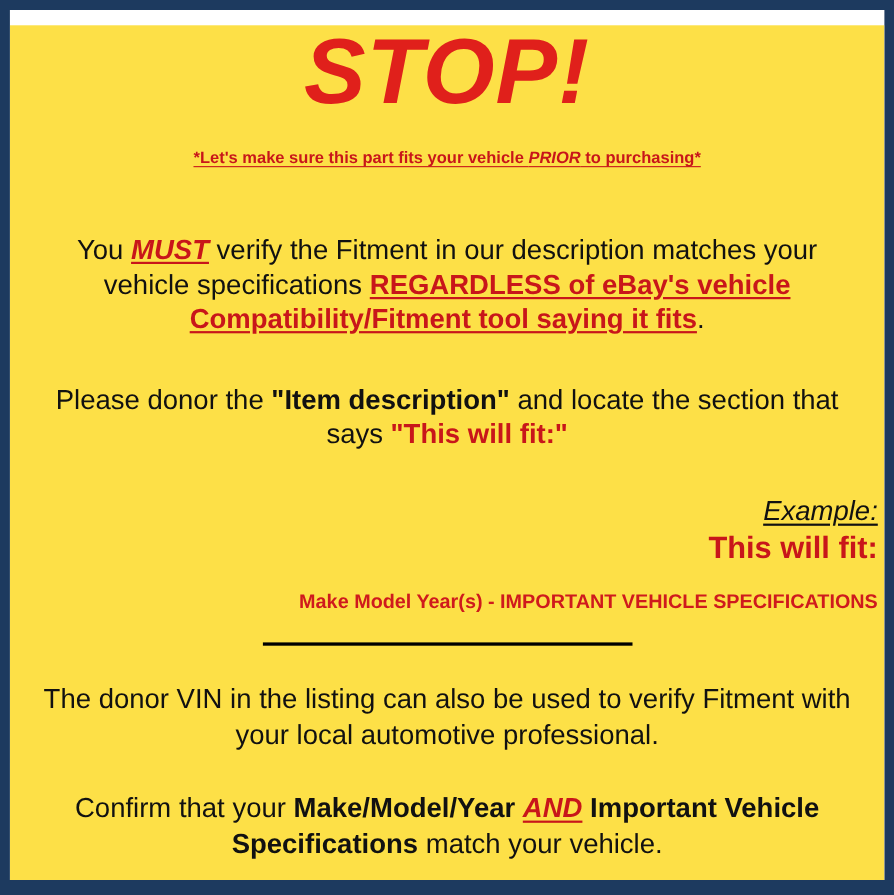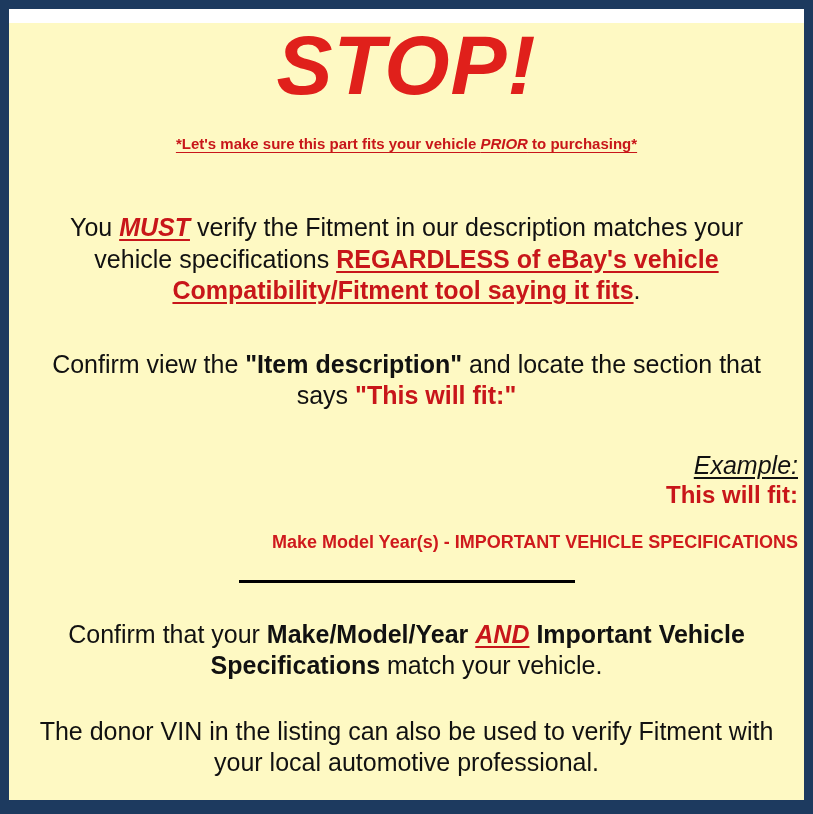--- a/index.html
+++ b/index.html
@@ -19,21 +19,21 @@
     border-top: 9px solid #1d3a5f;
     border-left: 9px solid #1d3a5f;
     border-right: 9px solid #1d3a5f;
     border-bottom: 14px solid #1d3a5f;
     overflow: hidden;
   }
   .inner {
     position: relative;
     width: 100%;
     height: 100%;
-    background: #fef9c3;
+    background: #fde047;
     box-sizing: border-box;
     padding: 0 6px;
   }
 
   
   .stop-title {
     text-align: center;
     color: #e0201b;
     font-weight: bold;
     font-style: italic;
@@ -85,21 +85,21 @@
     color: #111111;
     font-size: 25px;
     font-style: italic;
     text-decoration: underline;
     text-underline-offset: 3px;
     line-height: 1.1;
   }
   .this-will-fit {
     color: #c8161a;
     font-weight: bold;
-    font-size: 24px;
+    font-size: 28px;
     line-height: 1.2;
     margin-top: 2px;
   }
   .spec-line {
     color: #cf1a1d;
     font-weight: bold;
     font-size: 18px;
     line-height: 1.2;
     margin-top: 22px;
     white-space: nowrap;
@@ -140,37 +140,37 @@
       <span class="u">
         <span>*Let's make sure this part fits your vehicle </span><i>PRIOR</i><span> to purchasing*</span>
       </span>
     </div>
 
     <p class="para p-must">
       <span>You </span><span class="red-b it ul">MUST</span><span> verify the Fitment in our description matches your vehicle specifications </span><span class="red-b ul">REGARDLESS of eBay's vehicle Compatibility/Fitment tool saying it fits</span><span>.</span>
     </p>
 
     <p class="para p-please">
-      <span>Confirm view the </span><span class="bold">"Item description"</span><span> and locate the section that says </span><span class="red-b">"This will fit:"</span>
+      <span>Please donor the </span><span class="bold">"Item description"</span><span> and locate the section that says </span><span class="red-b">"This will fit:"</span>
     </p>
 
     <div class="example-block">
       <div class="example-label">Example:</div>
       <div class="this-will-fit">This will fit:</div>
       <div class="spec-line">Make Model Year(s) - IMPORTANT VEHICLE SPECIFICATIONS</div>
     </div>
 
     <div class="divider-wrap">
       <div class="divider"></div>
     </div>
 
+    <p class="para p-vin">The donor VIN in the listing can also be used to verify Fitment with your local automotive professional.</p>
+
     <p class="para p-confirm">
       <span>Confirm that your </span><span class="bold">Make/Model/Year</span>
       <span class="red-b it ul">AND</span>
       <span class="bold">Important Vehicle Specifications</span><span> match your vehicle.</span>
     </p>
-
-    <p class="para p-vin">The donor VIN in the listing can also be used to verify Fitment with your local automotive professional.</p>
 
     <div class="thanks">Thank you for confirming Fitment!</div>
 
   </div>
 </div>
 
 </body></html>

